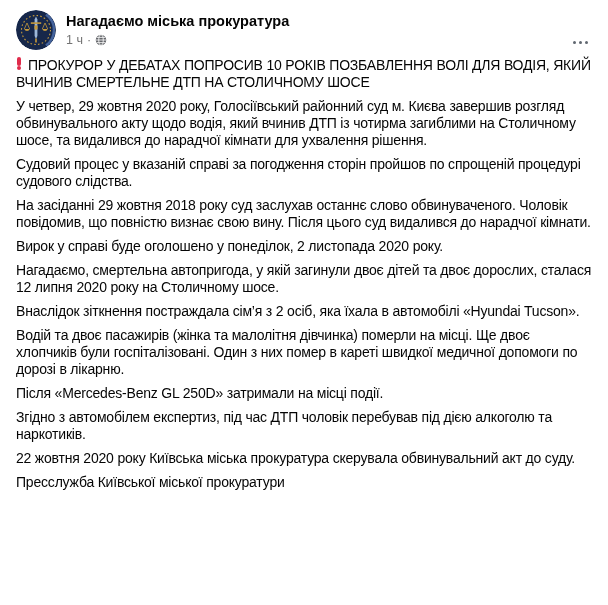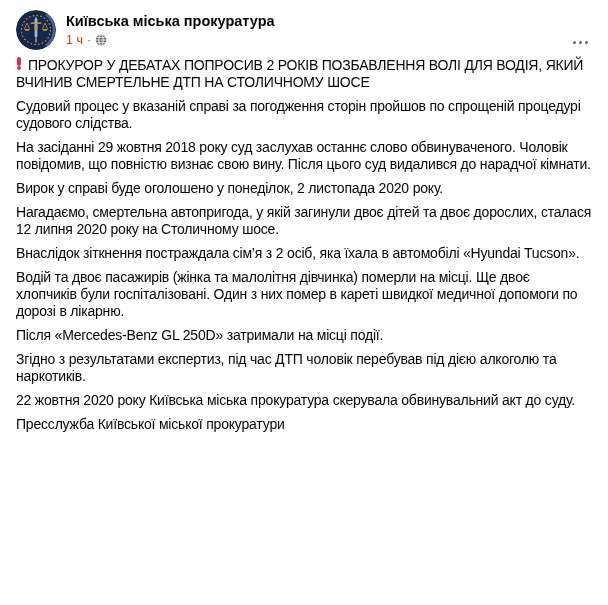--- a/index.html
+++ b/index.html
@@ -17,21 +17,21 @@
     width:40px; height:40px; border-radius:50%; flex:0 0 auto;
     overflow:hidden; cursor:pointer;
   }
   .hinfo { margin-left:10px; padding-top:2px; }
   .pagename {
     font-size:14.5px; font-weight:700; color:#050505; line-height:18px;
     cursor:pointer;
   }
   .meta {
     display:flex; align-items:center; margin-top:3px;
-    color:#c2410c; font-size:12.5px; line-height:14px;
+    color:#737373; font-size:12.5px; line-height:14px;
   }
   .meta .sep { margin:0 4px; }
   .globe { width:12px; height:12px; display:block; }
   .menu {
     position:absolute; right:0; top:16px;
     display:flex; align-items:center; cursor:pointer;
     padding:4px;
   }
   .menu i {
     width:3.5px; height:3.5px; border-radius:50%;
@@ -77,47 +77,48 @@
           <path d="M11 13 L8.3 19 M11 13 L13.7 19" stroke="#c79b3b" stroke-width="0.8" fill="none"></path>
           <path d="M29 13 L26.3 19 M29 13 L31.7 19" stroke="#c79b3b" stroke-width="0.8" fill="none"></path>
           <path d="M8.3 19 a2.8 2.8 0 0 0 5.4 0 z" fill="#c79b3b"></path>
           <path d="M26.3 19 a2.8 2.8 0 0 0 5.4 0 z" fill="#c79b3b"></path>
           <rect x="18.5" y="15.2" width="3" height="4.6" rx="1.2" fill="#c79b3b"></rect>
           <rect x="19.2" y="28.5" width="1.6" height="4" fill="#c79b3b"></rect>
         </svg>
       </span>
     </div>
     <div class="hinfo">
-      <div class="pagename">Київська міська прокуратура</div>
+      <div class="pagename">Нагадаємо міська прокуратура</div>
       <div class="meta">
         <span>1 ч</span>
         <span class="sep">·</span>
         <span>
           <svg class="globe" viewBox="0 0 16 16">
             <circle cx="8" cy="8" r="7" fill="#65676b"></circle>
             <ellipse cx="8" cy="8" rx="3" ry="7" fill="none" stroke="#ffffff" stroke-width="1.1"></ellipse>
             <path d="M1.3 8 H14.7 M2.3 4.5 H13.7 M2.3 11.5 H13.7" stroke="#ffffff" stroke-width="1.1" fill="none"></path>
           </svg>
         </span>
       </div>
     </div>
     <div class="menu">
       <span><i></i><i></i><i></i></span>
     </div>
   </div>
 
   <div class="content">
     <div class="headline">
-      <span class="excl"><b></b><u></u></span><span>ПРОКУРОР У ДЕБАТАХ ПОПРОСИВ 2 РОКІВ ПОЗБАВЛЕННЯ ВОЛІ ДЛЯ ВОДІЯ, ЯКИЙ ВЧИНИВ СМЕРТЕЛЬНЕ ДТП НА СТОЛИЧНОМУ ШОСЕ</span>
+      <span class="excl"><b></b><u></u></span><span>ПРОКУРОР У ДЕБАТАХ ПОПРОСИВ 10 РОКІВ ПОЗБАВЛЕННЯ ВОЛІ ДЛЯ ВОДІЯ, ЯКИЙ ВЧИНИВ СМЕРТЕЛЬНЕ ДТП НА СТОЛИЧНОМУ ШОСЕ</span>
     </div>
+    <p class="para">У четвер, 29 жовтня 2020 року, Голосіївський районний суд м. Києва завершив розгляд обвинувального акту щодо водія, який вчинив ДТП із чотирма загиблими на Столичному шосе, та видалився до нарадчої кімнати для ухвалення рішення.</p>
     <p class="para">Судовий процес у вказаній справі за погодження сторін пройшов по спрощеній процедурі судового слідства.</p>
     <p class="para">На засіданні 29 жовтня 2018 року суд заслухав останнє слово обвинуваченого. Чоловік повідомив, що повністю визнає свою вину. Після цього суд видалився до нарадчої кімнати.</p>
     <p class="para">Вирок у справі буде оголошено у понеділок, 2 листопада 2020 року.</p>
     <p class="para">Нагадаємо, смертельна автопригода, у якій загинули двоє дітей та двоє дорослих, сталася 12 липня 2020 року на Столичному шосе.</p>
     <p class="para">Внаслідок зіткнення постраждала сім’я з 2 осіб, яка їхала в автомобілі «Hyundai Tucson».</p>
     <p class="para">Водій та двоє пасажирів (жінка та малолітня дівчинка) померли на місці. Ще двоє хлопчиків були госпіталізовані. Один з них помер в кареті швидкої медичної допомоги по дорозі в лікарню.</p>
     <p class="para">Після «Mercedes-Benz GL 250D» затримали на місці події.</p>
-    <p class="para">Згідно з результатами експертиз, під час ДТП чоловік перебував під дією алкоголю та наркотиків.</p>
+    <p class="para">Згідно з автомобілем експертиз, під час ДТП чоловік перебував під дією алкоголю та наркотиків.</p>
     <p class="para">22 жовтня 2020 року Київська міська прокуратура скерувала обвинувальний акт до суду.</p>
     <p class="para">Пресслужба Київської міської прокуратури</p>
   </div>
 
 </div>
 
 </body></html>

